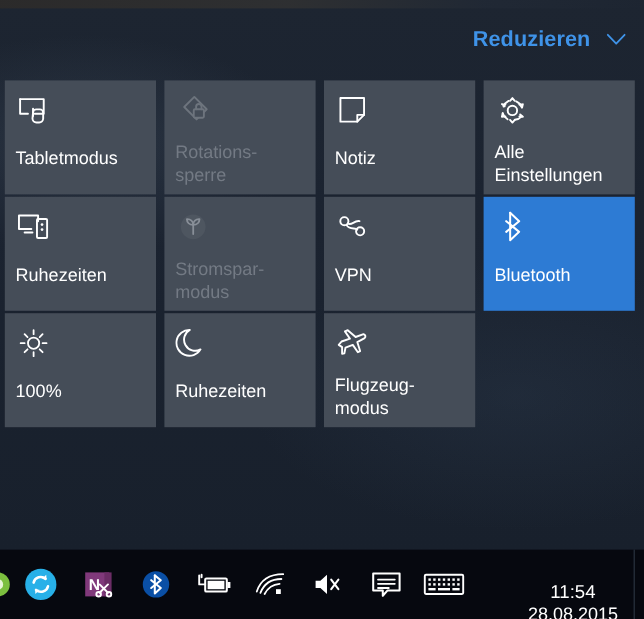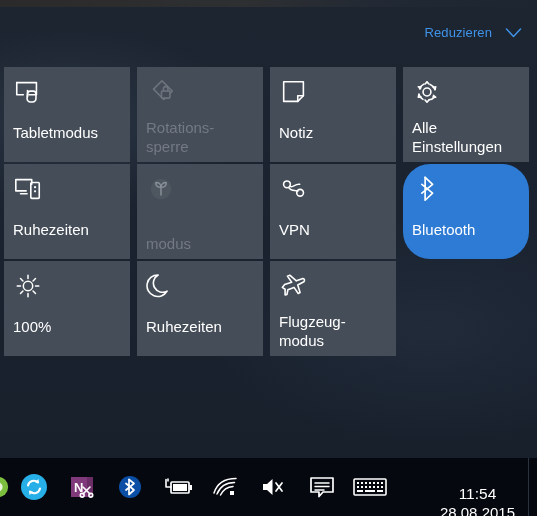--- a/index.html
+++ b/index.html
@@ -43,23 +43,24 @@
     right: 13px;
     top: 18px;
     height: 28px;
     display: flex;
     align-items: center;
     gap: 11px;
     cursor: pointer;
   }
   #collapse-label {
     color: #3f93e8;
-    font-size: 13px;
+    font-size: 18px;
     letter-spacing: 0.1px;
     line-height: 1;
+    font-weight: bold;
   }
   #chevron-down-icon {
     width: 21px; height: 21px;
     display: block;
   }
 
   
   #tile-grid {
     position: absolute;
     left: 4px;
@@ -73,21 +74,21 @@
   }
 
   .tile {
     position: relative;
     background: #454d58;
     padding: 9px 8px 0 24px;
     overflow: hidden;
     cursor: pointer;
     user-select: none;
   }
-  .tile.active   { background: #2d7bd4; border-radius: 27px; }
+  .tile.active   { background: #2d7bd4; }
   .tile.empty    { background: transparent; cursor: default; }
   .tile.disabled { cursor: default; }
 
   .tile-icon {
     position: absolute;
     left: 9px;
     top: 10px;
     width: 30px;
     height: 30px;
     display: block;
@@ -248,21 +249,21 @@
 
     <div class="tile disabled two-line">
       <span class="tile-icon">
         <svg viewBox="0 0 32 32" fill="none" stroke="currentColor" stroke-width="1.6" stroke-linecap="round" stroke-linejoin="round">
           <circle cx="16" cy="16" r="11" fill="#4e5660" stroke="none"></circle>
           <path d="M16 22.5 V14" stroke="#888f98"></path>
           <path d="M16 14.2 c-3.6 0 -5.6 -2.2 -5.6 -5.0 c3.4 -0.2 5.6 1.9 5.6 5.0 Z" fill="none" stroke="#888f98"></path>
           <path d="M16 14.2 c3.6 0 5.6 -2.2 5.6 -5.0 c-3.4 -0.2 -5.6 1.9 -5.6 5.0 Z" fill="none" stroke="#888f98"></path>
         </svg>
       </span>
-      <span class="tile-label"><br><span>modus</span></span>
+      <span class="tile-label"><span>Stromspar-</span><br><span>modus</span></span>
     </div>
 
     <div class="tile">
       <span class="tile-icon">
         <svg viewBox="0 0 32 32" fill="none" stroke="#ffffff" stroke-width="1.7" stroke-linecap="round" stroke-linejoin="round">
           <circle cx="8.5" cy="11" r="3.6"></circle>
           <circle cx="22.5" cy="20" r="3.6"></circle>
           <path d="M11.5 13 C15 15.5 17 10 22 11"></path>
           <path d="M10.5 14.5 C13 19 18.5 16.5 20 18.5"></path>
         </svg>

